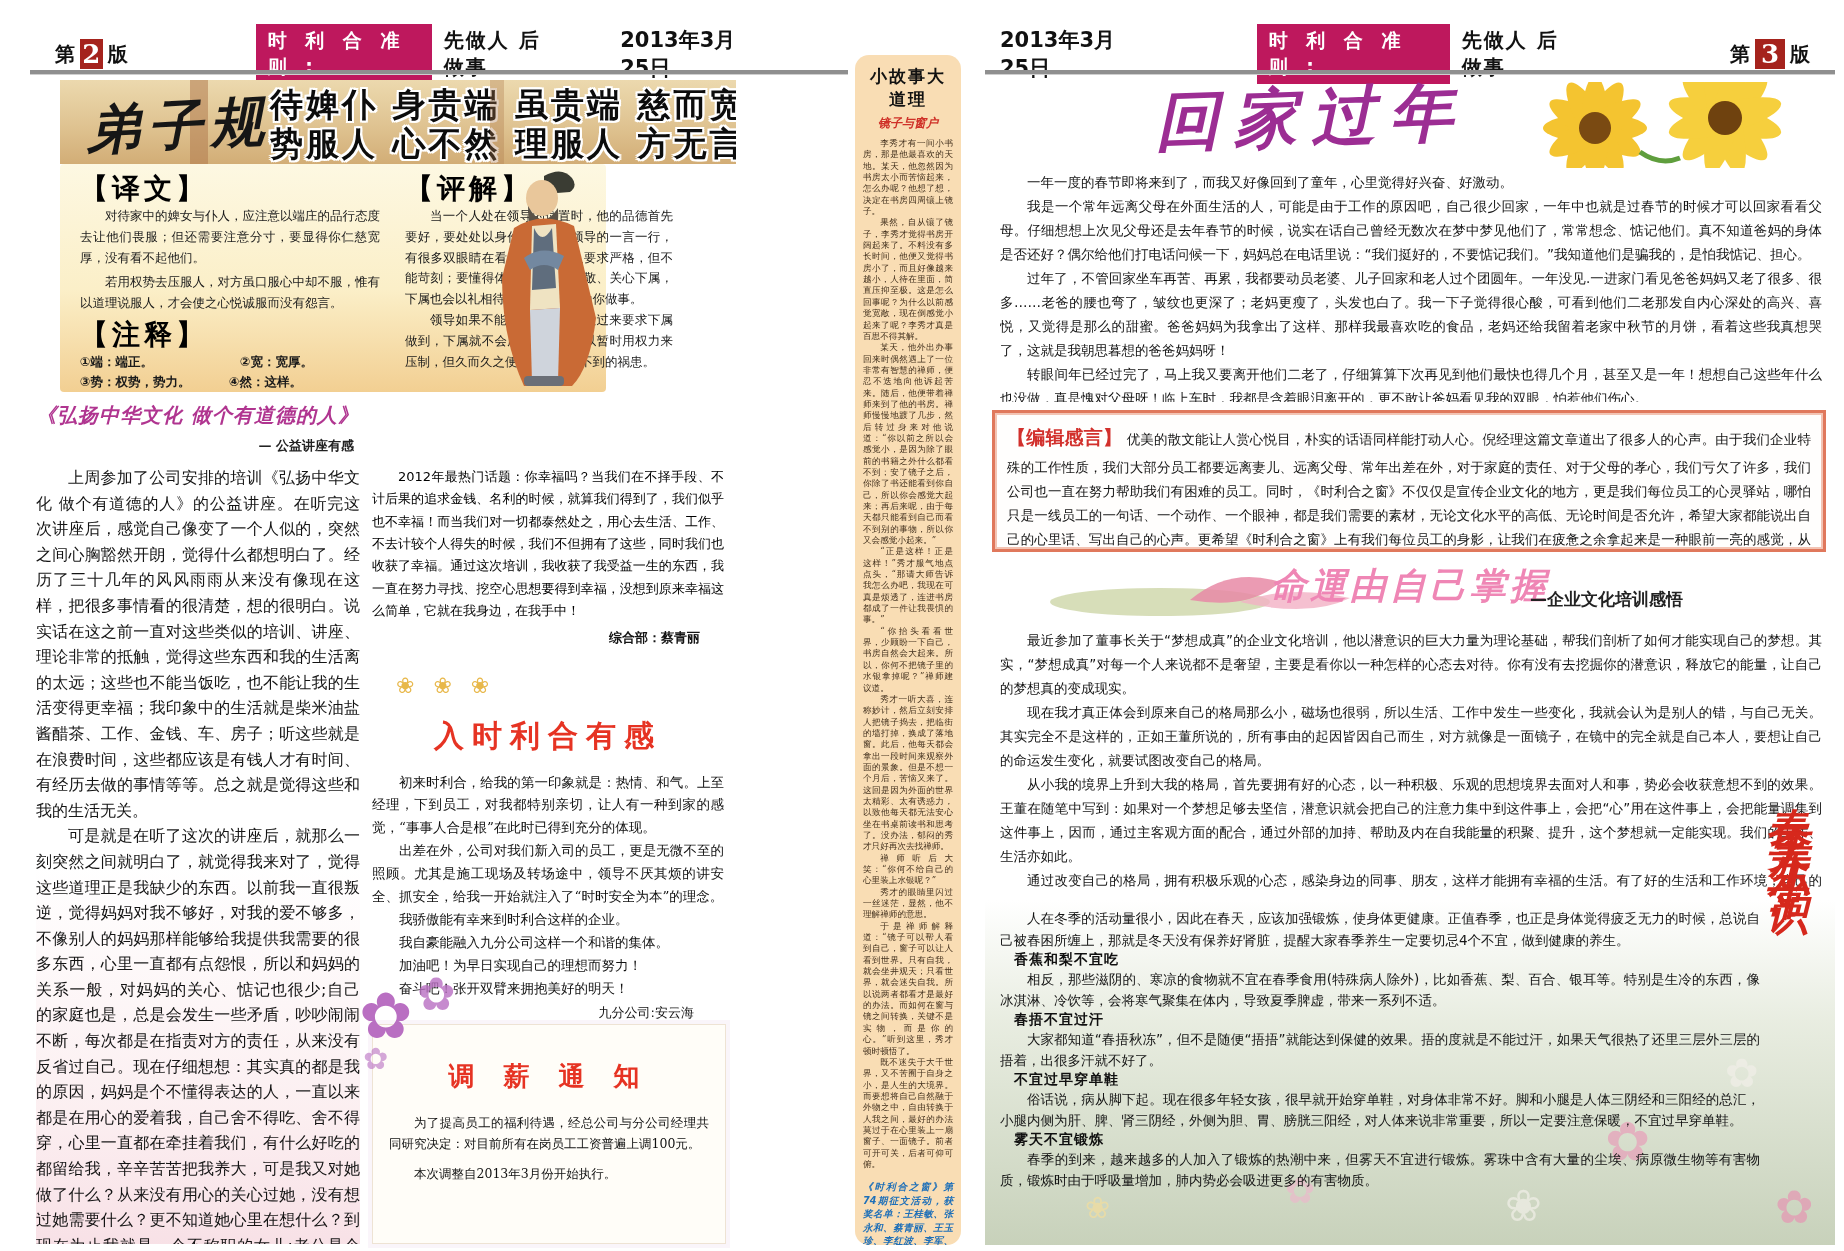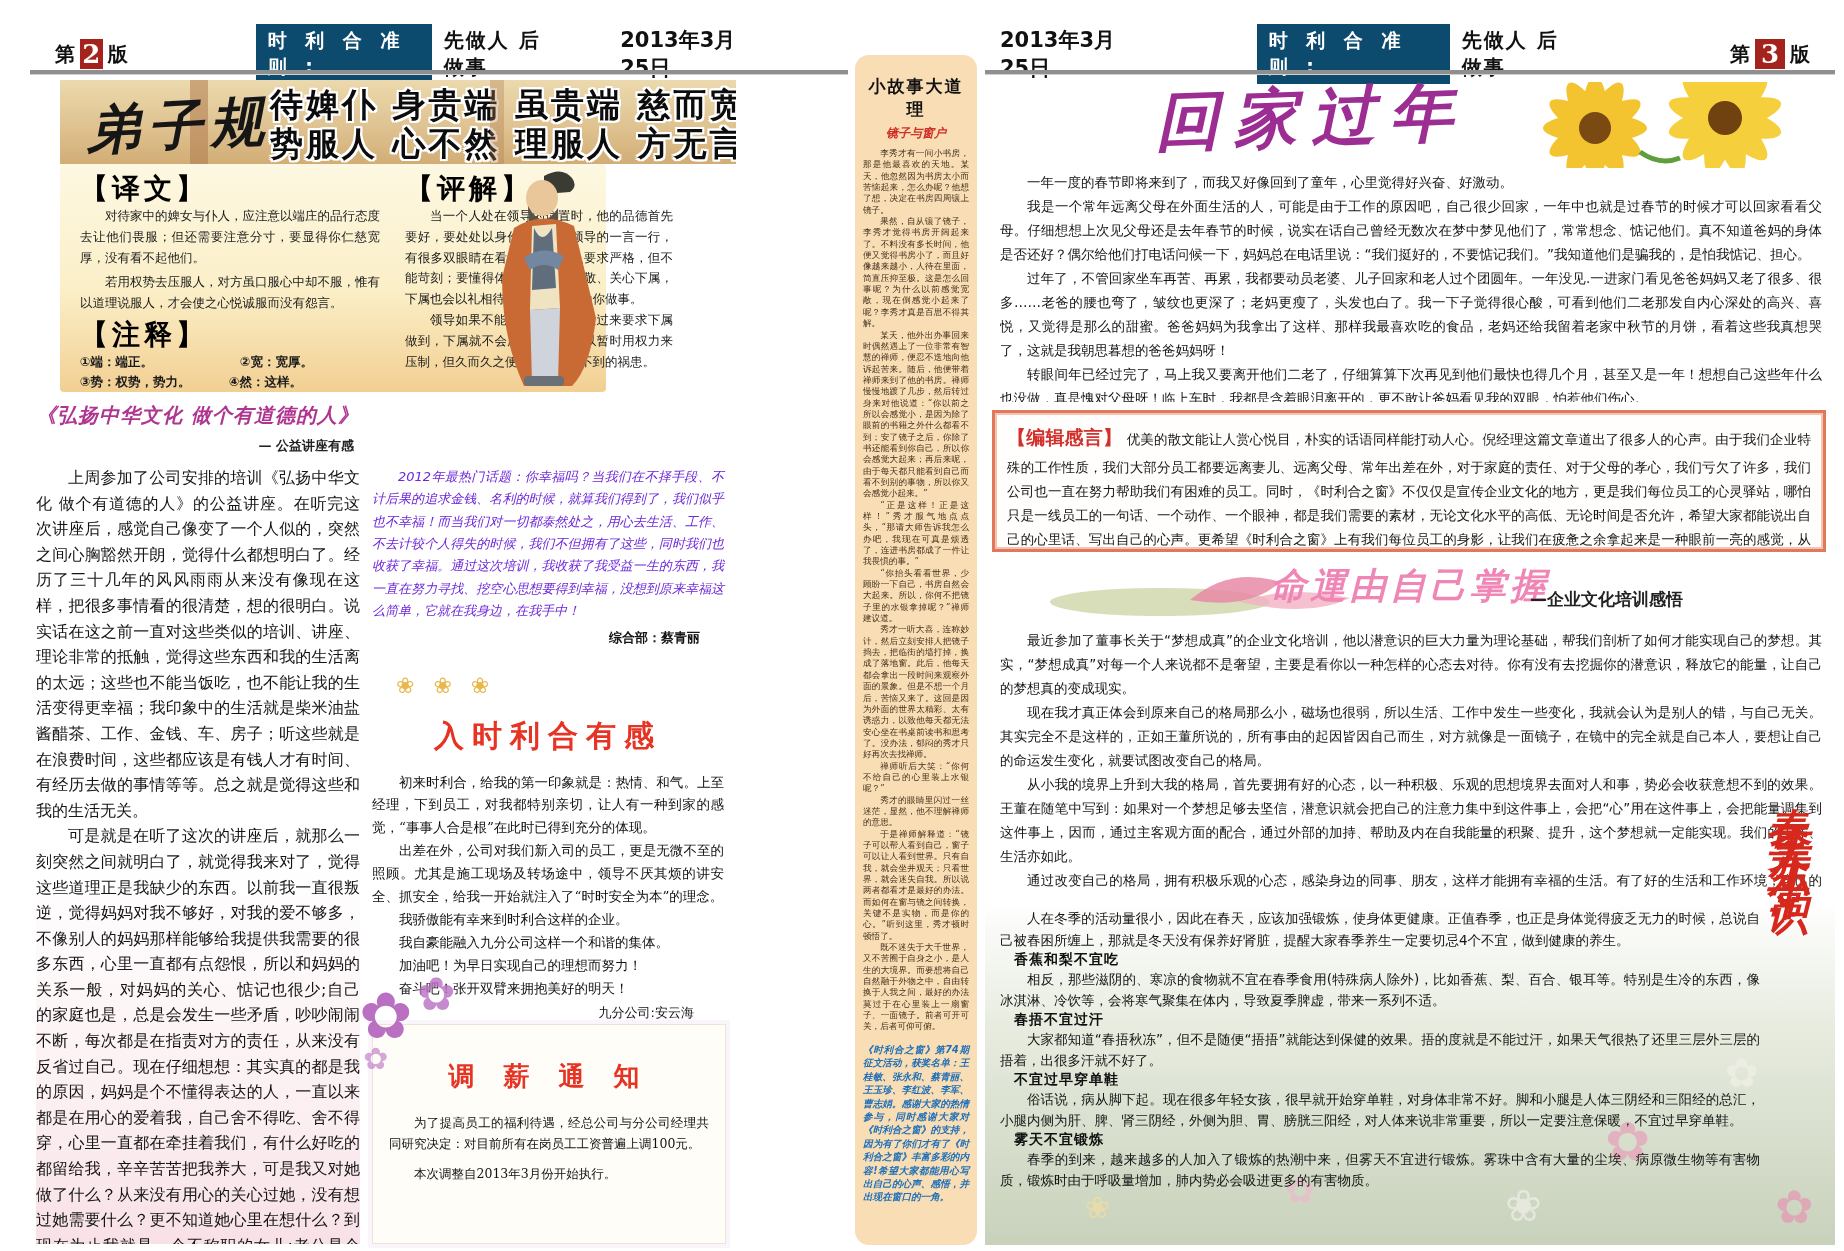--- a/index.html
+++ b/index.html
@@ -3,40 +3,40 @@
 <meta charset="utf-8">
 <style>
   html,body{margin:0;padding:0;}
   body{width:1844px;height:1251px;background:#ffffff;font-family:"DejaVu Sans","Liberation Sans",sans-serif;position:relative;overflow:hidden;}
   .abs{position:absolute;}
   p{margin:0;}
   .jp{ text-align:justify; text-indent:2em;}
   
   .pghead{font-weight:bold;font-size:20px;color:#111;display:flex;align-items:center;}
   .numbox{display:inline-block;background:#a5231d;color:#fff;font-size:26px;line-height:30px;width:30px;text-align:center;margin:0 5px;font-family:"DejaVu Serif",serif;}
-  .motto-box{background:#0c4a6e;color:#fff;font-size:19px;font-weight:bold;padding:4px 12px;letter-spacing:6px;}
+  .motto-box{background:#be185d;color:#fff;font-size:19px;font-weight:bold;padding:4px 12px;letter-spacing:6px;}
   .motto-txt{font-size:20px;font-weight:bold;margin-left:12px;letter-spacing:2px;}
   .rule{background:#8f8f8f;height:4px;border-bottom:1px solid #cfcfcf;}
   
   .masthead{background:linear-gradient(180deg,#ecd9ae 0%,#dfc391 55%,#d2ad76 100%);overflow:hidden;}
   .masthead:before{content:"";position:absolute;left:130px;top:0;width:18px;height:100%;background:#b07a4e;opacity:.55;}
   .masthead:after{content:"";position:absolute;left:430px;top:0;width:14px;height:100%;background:#b07a4e;opacity:.35;}
   .dzg{font-family:"DejaVu Serif",serif;font-weight:bold;font-style:italic;font-size:54px;color:#161616;letter-spacing:8px;transform:rotate(-3deg);}
   .quote{font-weight:bold;font-size:33px;color:#0c0c0c;letter-spacing:3px;white-space:nowrap;
     text-shadow:-2px 0 #fff,2px 0 #fff,0 -2px #fff,0 2px #fff,-2px -2px #fff,2px 2px #fff,-2px 2px #fff,2px -2px #fff;}
   
   .ypanel{background:linear-gradient(180deg,#fdf8e2 0%,#fbefc8 55%,#f2cf92 100%);border-radius:4px;}
   .bigbracket{font-family:"DejaVu Serif",serif;font-weight:bold;font-size:28px;letter-spacing:4px;color:#000;}
   .ytext{font-size:12.5px;line-height:1.66;color:#1a1a1a;}
   .note{font-size:12.5px;font-weight:bold;color:#1a1a1a;}
   
   .mag-title{color:#b03590;font-weight:bold;font-style:italic;font-family:"DejaVu Serif",serif;font-size:20px;letter-spacing:1px;white-space:nowrap;}
   .sub-right{font-size:13px;font-weight:bold;color:#222;text-align:right;}
   .body12{font-size:16px;line-height:1.6;color:#141414;}
-  .body13{font-size:13px;line-height:1.72;color:#6d28d9;font-style:italic;}
+  .body13{font-size:13px;line-height:1.72;color:#000000;}
   .sig{font-size:13px;color:#141414;text-align:right;}
   .red-title{color:#e63323;font-weight:bold;font-size:30px;letter-spacing:8px;text-align:center;font-family:"DejaVu Serif",serif;}
   .serifbody{font-family:"DejaVu Serif",serif;font-size:13.5px;line-height:1.7;color:#111;}
   .daisy{color:#e8b84b;font-size:22px;letter-spacing:6px;}
   
   .tbox{background:#fffdf8;border:1px solid #eee3d4;box-shadow:0 0 0 4px rgba(240,225,240,.35);}
   .tx-title{color:#e63323;font-weight:bold;font-size:26px;letter-spacing:10px;text-align:center;font-family:"DejaVu Serif",serif;}
   .pflower{color:#b96fc2;position:absolute;}
   
   .strip{background:#f9ddb4;border-radius:14px;overflow:hidden;}
@@ -129,21 +129,21 @@
 
   <div class="abs tbox" style="left:372px;top:1024px;width:352px;height:218px;">
     <span class="pflower" style="left:-14px;top:-46px;font-size:64px;">✿</span>
     <span class="pflower" style="left:44px;top:-58px;font-size:46px;opacity:.8;">✿</span>
     <span class="pflower" style="left:-10px;top:16px;font-size:30px;opacity:.6;">✿</span>
     <div class="tx-title" style="margin-top:34px;">调 薪 通 知</div>
     <p class="serifbody jp" style="margin:18px 16px 0 16px;font-size:12.5px;">为了提高员工的福利待遇，经总公司与分公司经理共同研究决定：对目前所有在岗员工工资普遍上调100元。</p>
     <p class="serifbody jp" style="margin:8px 16px 0 16px;font-size:12.5px;">本次调整自2013年3月份开始执行。</p>
   </div>
 
-  <div class="abs strip" style="left:855px;top:55px;width:122px;height:1190px;padding:20px 8px;box-sizing:border-box;">
+  <div class="abs strip" style="left:855px;top:55px;width:106px;height:1190px;padding:10px 8px;box-sizing:border-box;">
     <div class="strip-title">小故事大道理</div>
     <div class="strip-sub" style="margin:4px 0 6px 0;">镜子与窗户</div>
     <p class="strip-p">李秀才有一间小书房，那是他最喜欢的天地。某天，他忽然因为书房太小而苦恼起来，怎么办呢？他想了想，决定在书房四周镶上镜子。</p>
     <p class="strip-p">果然，自从镶了镜子，李秀才觉得书房开阔起来了。不料没有多长时间，他便又觉得书房小了，而且好像越来越小，人待在里面，简直压抑至极。这是怎么回事呢？为什么以前感觉宽敞，现在倒感觉小起来了呢？李秀才真是百思不得其解。</p>
     <p class="strip-p">某天，他外出办事回来时偶然遇上了一位非常有智慧的禅师，便忍不迭地向他诉起苦来。随后，他便带着禅师来到了他的书房。禅师慢慢地踱了几步，然后转过身来对他说道：“你以前之所以会感觉小，是因为除了眼前的书籍之外什么都看不到；安了镜子之后，你除了书还能看到你自己，所以你会感觉大起来；再后来呢，由于每天都只能看到自己而看不到别的事物，所以你又会感觉小起来。”</p>
     <p class="strip-p">“正是这样！正是这样！”秀才服气地点点头，“那请大师告诉我怎么办吧，我现在可真是烦透了，连进书房都成了一件让我畏惧的事。”</p>
     <p class="strip-p">“你抬头看看世界，少顾盼一下自己，书房自然会大起来。所以，你何不把镜子里的水银拿掉呢？”禅师建议道。</p>
     <p class="strip-p">秀才一听大喜，连称妙计，然后立刻安排人把镜子捣去，把临街的墙打掉，换成了落地窗。此后，他每天都会拿出一段时间来观察外面的景象。但是不想一个月后，苦恼又来了。这回是因为外面的世界太精彩、太有诱惑力，以致他每天都无法安心坐在书桌前读书和思考了。没办法，郁闷的秀才只好再次去找禅师。</p>
     <p class="strip-p">禅师听后大笑：“你何不给自己的心里装上水银呢？”</p>
     <p class="strip-p">秀才的眼睛里闪过一丝迷茫，显然，他不理解禅师的意思。</p>

